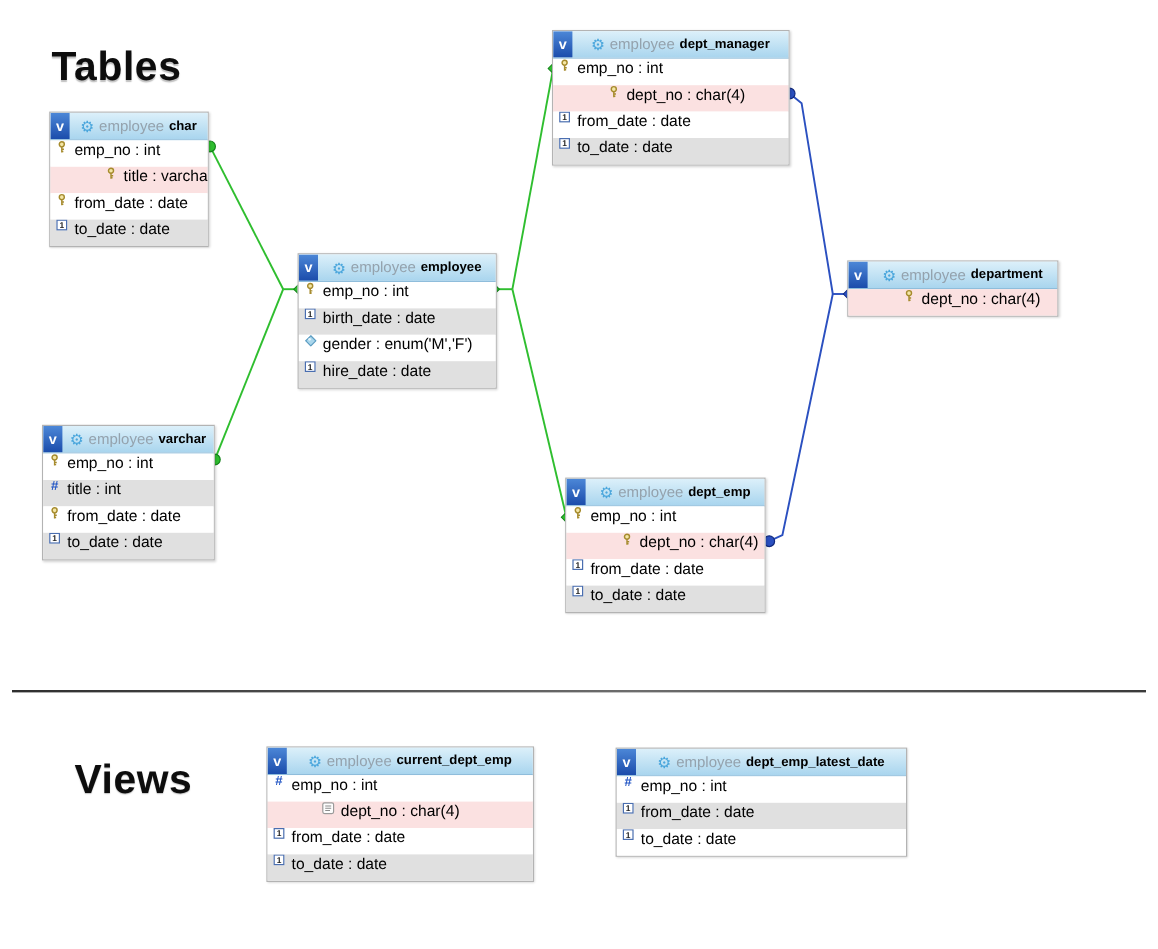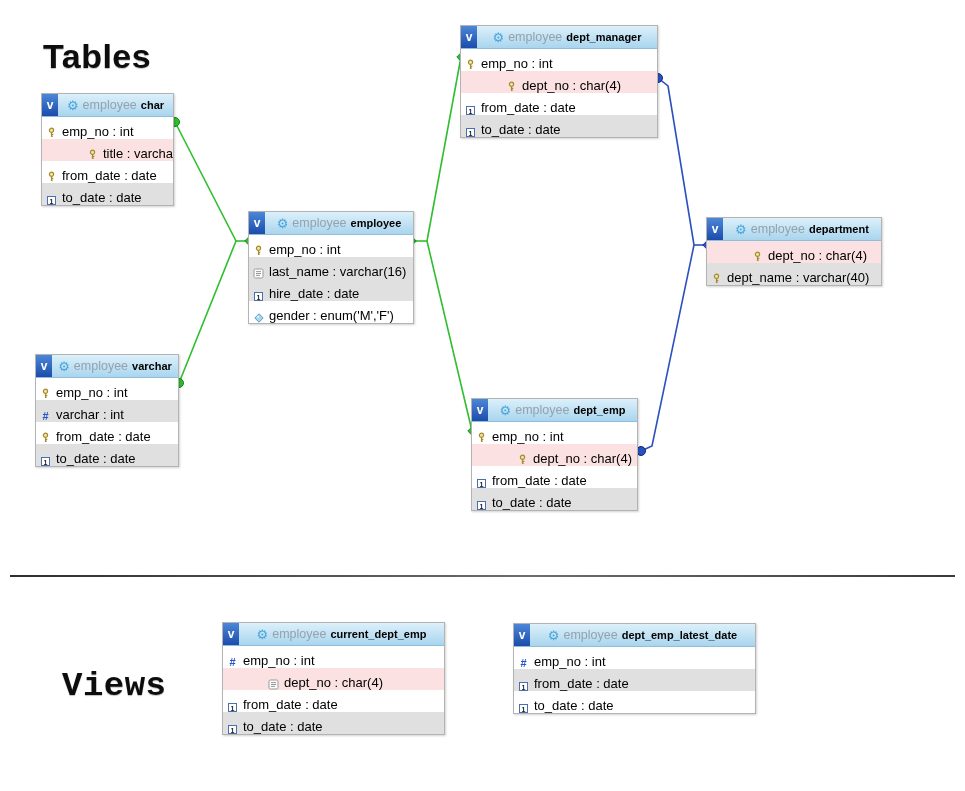--- a/index.html
+++ b/index.html
@@ -5,21 +5,21 @@
   html,body{margin:0;padding:0;}
   body{
     width:965px;height:791px;position:relative;background:#ffffff;
     font-family:"Liberation Sans", sans-serif;overflow:hidden;
   }
   .heading{
     position:absolute;font-size:34px;font-weight:700;color:#0d0d0d;
     letter-spacing:.5px;text-shadow:0 1px 1px rgba(0,0,0,.25);
   }
   #tables-heading{left:33px;top:14px;margin-left:10px;}
-  #views-heading{left:62px;top:644px;font-family:Liberation Mono, monospace;}
+  #views-heading{left:62px;top:608px;}
   .divider{
     position:absolute;left:10px;top:575px;width:945px;height:2px;
     background:linear-gradient(to right,#2e2e2e,#6d6d6d 55%,#3a3a3a);
   }
   svg.wires{position:absolute;left:0;top:0;pointer-events:none;}
   .wire-green{stroke:var(--green);stroke-width:1.6;fill:none;}
   .wire-blue{stroke:var(--blue);stroke-width:1.6;fill:none;}
   .dot-green{fill:var(--green);stroke:#15831c;stroke-width:1;}
   .dot-blue{fill:var(--blue);stroke:#122a7e;stroke-width:1;}
   .nub-green{fill:var(--green);stroke:#15831c;stroke-width:.8;}
@@ -36,21 +36,21 @@
   }
   .badge{
     width:16px;height:22px;flex:0 0 16px;display:flex;align-items:center;justify-content:center;
     background:linear-gradient(to bottom,#4c87d7,#1b4cab);
     color:#fff;font-weight:700;font-size:12px;
   }
   .hdr-mid{flex:1;display:flex;align-items:center;justify-content:center;gap:4px;padding:0 3px;overflow:hidden;}
   .gear{color:#4aa6dc;font-size:13px;line-height:1;}
   .schema-name{color:#94a2ad;font-size:12.5px;}
   .table-name{color:#000;font-weight:700;font-size:11px;}
-  .db-row{height:22px;display:flex;align-items:flex-end;gap:4px;padding:0 3px;white-space:nowrap;overflow:hidden;}
+  .db-row{height:22px;display:flex;align-items:flex-start;gap:4px;padding:0 3px;white-space:nowrap;overflow:hidden;}
   .db-row.white{background:var(--rowWhite);}
   .db-row.gray{background:var(--rowGray);}
   .db-row.pink{background:var(--rowPink);padding-left:44px;}
   .col-icon{width:13px;flex:0 0 13px;display:flex;align-items:center;justify-content:center;}
   .num-glyph{color:#2457c5;font-weight:700;font-size:11px;line-height:1;}
   .date-box{
     width:9px;height:9px;border:1px solid #4a6eb0;background:#fff;
     font-size:7px;line-height:9px;text-align:center;color:#222;font-weight:700;box-sizing:border-box;
   }
   .col-label{color:#000;}
@@ -142,241 +142,229 @@
       <span class="col-icon">
         <svg width="11" height="12" viewBox="0 0 11 12">
           <circle cx="5.5" cy="3.3" r="2.1" fill="#f4e6a6" stroke="#a68b2d" stroke-width="1.2"></circle>
           <path d="M5.5 5.4 V10 M5.5 7.4 H7.3 M5.5 9.2 H6.8" stroke="#a68b2d" stroke-width="1.2" fill="none"></path>
         </svg>
       </span>
       <span class="col-label">emp_no : int</span>
     </div>
     <div class="db-row gray">
       <span class="col-icon">
+        <span class="date-box">1</span>
+      </span>
+      <span class="col-label">birth_date : date</span>
+    </div>
+    <div class="db-row white">
+      <span class="col-icon">
+        <svg width="10" height="10" viewBox="0 0 10 10">
+          <path d="M5 0.8 L9.2 5 L5 9.2 L0.8 5 Z" fill="#a9d6ec" stroke="#5b9cc2"></path>
+          <circle cx="4" cy="3.8" r="1.1" fill="#e4f4fb"></circle>
+        </svg>
+      </span>
+      <span class="col-label">gender : enum('M','F')</span>
+    </div>
+    <div class="db-row gray">
+      <span class="col-icon">
+        <span class="date-box">1</span>
+      </span>
+      <span class="col-label">hire_date : date</span>
+    </div>
+  </div>
+<div class="db-table" style="left:460px;top:25px; width:196px;">
+    <div class="db-header">
+      <span class="badge">v</span>
+      <span class="hdr-mid">
+        <span class="gear">⚙</span>
+        <span class="schema-name">employee</span>
+        <span class="table-name">dept_manager</span>
+      </span>
+    </div>
+    <div class="db-row white">
+      <span class="col-icon">
+        <svg width="11" height="12" viewBox="0 0 11 12">
+          <circle cx="5.5" cy="3.3" r="2.1" fill="#f4e6a6" stroke="#a68b2d" stroke-width="1.2"></circle>
+          <path d="M5.5 5.4 V10 M5.5 7.4 H7.3 M5.5 9.2 H6.8" stroke="#a68b2d" stroke-width="1.2" fill="none"></path>
+        </svg>
+      </span>
+      <span class="col-label">emp_no : int</span>
+    </div>
+    <div class="db-row pink">
+      <span class="col-icon">
+        <svg width="11" height="12" viewBox="0 0 11 12">
+          <circle cx="5.5" cy="3.3" r="2.1" fill="#f4e6a6" stroke="#a68b2d" stroke-width="1.2"></circle>
+          <path d="M5.5 5.4 V10 M5.5 7.4 H7.3 M5.5 9.2 H6.8" stroke="#a68b2d" stroke-width="1.2" fill="none"></path>
+        </svg>
+      </span>
+      <span class="col-label">dept_no : char(4)</span>
+    </div>
+    <div class="db-row white">
+      <span class="col-icon">
+        <span class="date-box">1</span>
+      </span>
+      <span class="col-label">from_date : date</span>
+    </div>
+    <div class="db-row gray">
+      <span class="col-icon">
+        <span class="date-box">1</span>
+      </span>
+      <span class="col-label">to_date : date</span>
+    </div>
+  </div>
+<div class="db-table" style="left:35px; top:354px;width:142px;">
+    <div class="db-header">
+      <span class="badge">v</span>
+      <span class="hdr-mid">
+        <span class="gear">⚙</span>
+        <span class="schema-name">employee</span>
+        <span class="table-name">varchar</span>
+      </span>
+    </div>
+    <div class="db-row white">
+      <span class="col-icon">
+        <svg width="11" height="12" viewBox="0 0 11 12">
+          <circle cx="5.5" cy="3.3" r="2.1" fill="#f4e6a6" stroke="#a68b2d" stroke-width="1.2"></circle>
+          <path d="M5.5 5.4 V10 M5.5 7.4 H7.3 M5.5 9.2 H6.8" stroke="#a68b2d" stroke-width="1.2" fill="none"></path>
+        </svg>
+      </span>
+      <span class="col-label">emp_no : int</span>
+    </div>
+    <div class="db-row gray">
+      <span class="col-icon">
+        <span class="num-glyph">#</span>
+      </span>
+      <span class="col-label">title : int</span>
+    </div>
+    <div class="db-row white">
+      <span class="col-icon">
+        <svg width="11" height="12" viewBox="0 0 11 12">
+          <circle cx="5.5" cy="3.3" r="2.1" fill="#f4e6a6" stroke="#a68b2d" stroke-width="1.2"></circle>
+          <path d="M5.5 5.4 V10 M5.5 7.4 H7.3 M5.5 9.2 H6.8" stroke="#a68b2d" stroke-width="1.2" fill="none"></path>
+        </svg>
+      </span>
+      <span class="col-label">from_date : date</span>
+    </div>
+    <div class="db-row gray">
+      <span class="col-icon">
+        <span class="date-box">1</span>
+      </span>
+      <span class="col-label">to_date : date</span>
+    </div>
+  </div>
+<div class="db-table" style="left:706px;top:217px;width:174px;">
+    <div class="db-header">
+      <span class="badge">v</span>
+      <span class="hdr-mid">
+        <span class="gear">⚙</span>
+        <span class="schema-name">employee</span>
+        <span class="table-name">department</span>
+      </span>
+    </div>
+    <div class="db-row pink">
+      <span class="col-icon">
+        <svg width="11" height="12" viewBox="0 0 11 12">
+          <circle cx="5.5" cy="3.3" r="2.1" fill="#f4e6a6" stroke="#a68b2d" stroke-width="1.2"></circle>
+          <path d="M5.5 5.4 V10 M5.5 7.4 H7.3 M5.5 9.2 H6.8" stroke="#a68b2d" stroke-width="1.2" fill="none"></path>
+        </svg>
+      </span>
+      <span class="col-label">dept_no : char(4)</span>
+    </div>
+  </div>
+<div class="db-table" style="left:471px;top:398px;width:165px;">
+    <div class="db-header">
+      <span class="badge">v</span>
+      <span class="hdr-mid">
+        <span class="gear">⚙</span>
+        <span class="schema-name">employee</span>
+        <span class="table-name">dept_emp</span>
+      </span>
+    </div>
+    <div class="db-row white">
+      <span class="col-icon">
+        <svg width="11" height="12" viewBox="0 0 11 12">
+          <circle cx="5.5" cy="3.3" r="2.1" fill="#f4e6a6" stroke="#a68b2d" stroke-width="1.2"></circle>
+          <path d="M5.5 5.4 V10 M5.5 7.4 H7.3 M5.5 9.2 H6.8" stroke="#a68b2d" stroke-width="1.2" fill="none"></path>
+        </svg>
+      </span>
+      <span class="col-label">emp_no : int</span>
+    </div>
+    <div class="db-row pink">
+      <span class="col-icon">
+        <svg width="11" height="12" viewBox="0 0 11 12">
+          <circle cx="5.5" cy="3.3" r="2.1" fill="#f4e6a6" stroke="#a68b2d" stroke-width="1.2"></circle>
+          <path d="M5.5 5.4 V10 M5.5 7.4 H7.3 M5.5 9.2 H6.8" stroke="#a68b2d" stroke-width="1.2" fill="none"></path>
+        </svg>
+      </span>
+      <span class="col-label">dept_no : char(4)</span>
+    </div>
+    <div class="db-row white">
+      <span class="col-icon">
+        <span class="date-box">1</span>
+      </span>
+      <span class="col-label">from_date : date</span>
+    </div>
+    <div class="db-row gray">
+      <span class="col-icon">
+        <span class="date-box">1</span>
+      </span>
+      <span class="col-label">to_date : date</span>
+    </div>
+  </div>
+<div class="db-table" style="left:222px;top:622px;width:221px;">
+    <div class="db-header">
+      <span class="badge">v</span>
+      <span class="hdr-mid">
+        <span class="gear">⚙</span>
+        <span class="schema-name">employee</span>
+        <span class="table-name">current_dept_emp</span>
+      </span>
+    </div>
+    <div class="db-row white">
+      <span class="col-icon">
+        <span class="num-glyph">#</span>
+      </span>
+      <span class="col-label">emp_no : int</span>
+    </div>
+    <div class="db-row pink">
+      <span class="col-icon">
         <svg width="11" height="11" viewBox="0 0 11 11">
           <rect x="1" y="1" width="9" height="9" rx="1.5" fill="#fdfdfd" stroke="#9a9a9a"></rect>
           <path d="M3 3.6 H8 M3 5.5 H8 M3 7.4 H7" stroke="#8c8c8c" stroke-width="0.9"></path>
         </svg>
       </span>
-      <span class="col-label">last_name : varchar(16)</span>
-    </div>
-    <div class="db-row gray">
-      <span class="col-icon">
-        <span class="date-box">1</span>
-      </span>
-      <span class="col-label">hire_date : date</span>
-    </div>
-    <div class="db-row white">
-      <span class="col-icon">
-        <svg width="10" height="10" viewBox="0 0 10 10">
-          <path d="M5 0.8 L9.2 5 L5 9.2 L0.8 5 Z" fill="#a9d6ec" stroke="#5b9cc2"></path>
-          <circle cx="4" cy="3.8" r="1.1" fill="#e4f4fb"></circle>
-        </svg>
-      </span>
-      <span class="col-label">gender : enum('M','F')</span>
-    </div>
-  </div>
-<div class="db-table" style="left:460px;top:25px; width:196px;">
-    <div class="db-header">
-      <span class="badge">v</span>
-      <span class="hdr-mid">
-        <span class="gear">⚙</span>
-        <span class="schema-name">employee</span>
-        <span class="table-name">dept_manager</span>
-      </span>
-    </div>
-    <div class="db-row white">
-      <span class="col-icon">
-        <svg width="11" height="12" viewBox="0 0 11 12">
-          <circle cx="5.5" cy="3.3" r="2.1" fill="#f4e6a6" stroke="#a68b2d" stroke-width="1.2"></circle>
-          <path d="M5.5 5.4 V10 M5.5 7.4 H7.3 M5.5 9.2 H6.8" stroke="#a68b2d" stroke-width="1.2" fill="none"></path>
-        </svg>
-      </span>
-      <span class="col-label">emp_no : int</span>
-    </div>
-    <div class="db-row pink">
-      <span class="col-icon">
-        <svg width="11" height="12" viewBox="0 0 11 12">
-          <circle cx="5.5" cy="3.3" r="2.1" fill="#f4e6a6" stroke="#a68b2d" stroke-width="1.2"></circle>
-          <path d="M5.5 5.4 V10 M5.5 7.4 H7.3 M5.5 9.2 H6.8" stroke="#a68b2d" stroke-width="1.2" fill="none"></path>
-        </svg>
-      </span>
       <span class="col-label">dept_no : char(4)</span>
     </div>
     <div class="db-row white">
       <span class="col-icon">
         <span class="date-box">1</span>
       </span>
       <span class="col-label">from_date : date</span>
     </div>
     <div class="db-row gray">
       <span class="col-icon">
         <span class="date-box">1</span>
       </span>
       <span class="col-label">to_date : date</span>
     </div>
   </div>
-<div class="db-table" style="left:35px; top:354px;width:142px;">
-    <div class="db-header">
-      <span class="badge">v</span>
-      <span class="hdr-mid">
-        <span class="gear">⚙</span>
-        <span class="schema-name">employee</span>
-        <span class="table-name">varchar</span>
-      </span>
-    </div>
-    <div class="db-row white">
-      <span class="col-icon">
-        <svg width="11" height="12" viewBox="0 0 11 12">
-          <circle cx="5.5" cy="3.3" r="2.1" fill="#f4e6a6" stroke="#a68b2d" stroke-width="1.2"></circle>
-          <path d="M5.5 5.4 V10 M5.5 7.4 H7.3 M5.5 9.2 H6.8" stroke="#a68b2d" stroke-width="1.2" fill="none"></path>
-        </svg>
-      </span>
-      <span class="col-label">emp_no : int</span>
-    </div>
-    <div class="db-row gray">
+<div class="db-table" style="left:513px;top:623px;width:241px;">
+    <div class="db-header">
+      <span class="badge">v</span>
+      <span class="hdr-mid">
+        <span class="gear">⚙</span>
+        <span class="schema-name">employee</span>
+        <span class="table-name">dept_emp_latest_date</span>
+      </span>
+    </div>
+    <div class="db-row white">
       <span class="col-icon">
         <span class="num-glyph">#</span>
       </span>
-      <span class="col-label">varchar : int</span>
-    </div>
-    <div class="db-row white">
-      <span class="col-icon">
-        <svg width="11" height="12" viewBox="0 0 11 12">
-          <circle cx="5.5" cy="3.3" r="2.1" fill="#f4e6a6" stroke="#a68b2d" stroke-width="1.2"></circle>
-          <path d="M5.5 5.4 V10 M5.5 7.4 H7.3 M5.5 9.2 H6.8" stroke="#a68b2d" stroke-width="1.2" fill="none"></path>
-        </svg>
-      </span>
-      <span class="col-label">from_date : date</span>
-    </div>
-    <div class="db-row gray">
-      <span class="col-icon">
-        <span class="date-box">1</span>
-      </span>
-      <span class="col-label">to_date : date</span>
-    </div>
-  </div>
-<div class="db-table" style="left:706px;top:217px;width:174px;">
-    <div class="db-header">
-      <span class="badge">v</span>
-      <span class="hdr-mid">
-        <span class="gear">⚙</span>
-        <span class="schema-name">employee</span>
-        <span class="table-name">department</span>
-      </span>
-    </div>
-    <div class="db-row pink">
-      <span class="col-icon">
-        <svg width="11" height="12" viewBox="0 0 11 12">
-          <circle cx="5.5" cy="3.3" r="2.1" fill="#f4e6a6" stroke="#a68b2d" stroke-width="1.2"></circle>
-          <path d="M5.5 5.4 V10 M5.5 7.4 H7.3 M5.5 9.2 H6.8" stroke="#a68b2d" stroke-width="1.2" fill="none"></path>
-        </svg>
-      </span>
-      <span class="col-label">dept_no : char(4)</span>
-    </div>
-    <div class="db-row gray">
-      <span class="col-icon">
-        <svg width="11" height="12" viewBox="0 0 11 12">
-          <circle cx="5.5" cy="3.3" r="2.1" fill="#f4e6a6" stroke="#a68b2d" stroke-width="1.2"></circle>
-          <path d="M5.5 5.4 V10 M5.5 7.4 H7.3 M5.5 9.2 H6.8" stroke="#a68b2d" stroke-width="1.2" fill="none"></path>
-        </svg>
-      </span>
-      <span class="col-label">dept_name : varchar(40)</span>
-    </div>
-  </div>
-<div class="db-table" style="left:471px;top:398px;width:165px;">
-    <div class="db-header">
-      <span class="badge">v</span>
-      <span class="hdr-mid">
-        <span class="gear">⚙</span>
-        <span class="schema-name">employee</span>
-        <span class="table-name">dept_emp</span>
-      </span>
-    </div>
-    <div class="db-row white">
-      <span class="col-icon">
-        <svg width="11" height="12" viewBox="0 0 11 12">
-          <circle cx="5.5" cy="3.3" r="2.1" fill="#f4e6a6" stroke="#a68b2d" stroke-width="1.2"></circle>
-          <path d="M5.5 5.4 V10 M5.5 7.4 H7.3 M5.5 9.2 H6.8" stroke="#a68b2d" stroke-width="1.2" fill="none"></path>
-        </svg>
-      </span>
-      <span class="col-label">emp_no : int</span>
-    </div>
-    <div class="db-row pink">
-      <span class="col-icon">
-        <svg width="11" height="12" viewBox="0 0 11 12">
-          <circle cx="5.5" cy="3.3" r="2.1" fill="#f4e6a6" stroke="#a68b2d" stroke-width="1.2"></circle>
-          <path d="M5.5 5.4 V10 M5.5 7.4 H7.3 M5.5 9.2 H6.8" stroke="#a68b2d" stroke-width="1.2" fill="none"></path>
-        </svg>
-      </span>
-      <span class="col-label">dept_no : char(4)</span>
-    </div>
-    <div class="db-row white">
-      <span class="col-icon">
-        <span class="date-box">1</span>
-      </span>
-      <span class="col-label">from_date : date</span>
-    </div>
-    <div class="db-row gray">
-      <span class="col-icon">
-        <span class="date-box">1</span>
-      </span>
-      <span class="col-label">to_date : date</span>
-    </div>
-  </div>
-<div class="db-table" style="left:222px;top:622px;width:221px;">
-    <div class="db-header">
-      <span class="badge">v</span>
-      <span class="hdr-mid">
-        <span class="gear">⚙</span>
-        <span class="schema-name">employee</span>
-        <span class="table-name">current_dept_emp</span>
-      </span>
-    </div>
-    <div class="db-row white">
-      <span class="col-icon">
-        <span class="num-glyph">#</span>
-      </span>
-      <span class="col-label">emp_no : int</span>
-    </div>
-    <div class="db-row pink">
-      <span class="col-icon">
-        <svg width="11" height="11" viewBox="0 0 11 11">
-          <rect x="1" y="1" width="9" height="9" rx="1.5" fill="#fdfdfd" stroke="#9a9a9a"></rect>
-          <path d="M3 3.6 H8 M3 5.5 H8 M3 7.4 H7" stroke="#8c8c8c" stroke-width="0.9"></path>
-        </svg>
-      </span>
-      <span class="col-label">dept_no : char(4)</span>
-    </div>
-    <div class="db-row white">
-      <span class="col-icon">
-        <span class="date-box">1</span>
-      </span>
-      <span class="col-label">from_date : date</span>
-    </div>
-    <div class="db-row gray">
-      <span class="col-icon">
-        <span class="date-box">1</span>
-      </span>
-      <span class="col-label">to_date : date</span>
-    </div>
-  </div>
-<div class="db-table" style="left:513px;top:623px;width:241px;">
-    <div class="db-header">
-      <span class="badge">v</span>
-      <span class="hdr-mid">
-        <span class="gear">⚙</span>
-        <span class="schema-name">employee</span>
-        <span class="table-name">dept_emp_latest_date</span>
-      </span>
-    </div>
-    <div class="db-row white">
-      <span class="col-icon">
-        <span class="num-glyph">#</span>
-      </span>
       <span class="col-label">emp_no : int</span>
     </div>
     <div class="db-row gray">
       <span class="col-icon">
         <span class="date-box">1</span>
       </span>
       <span class="col-label">from_date : date</span>
     </div>
     <div class="db-row white">
       <span class="col-icon">

